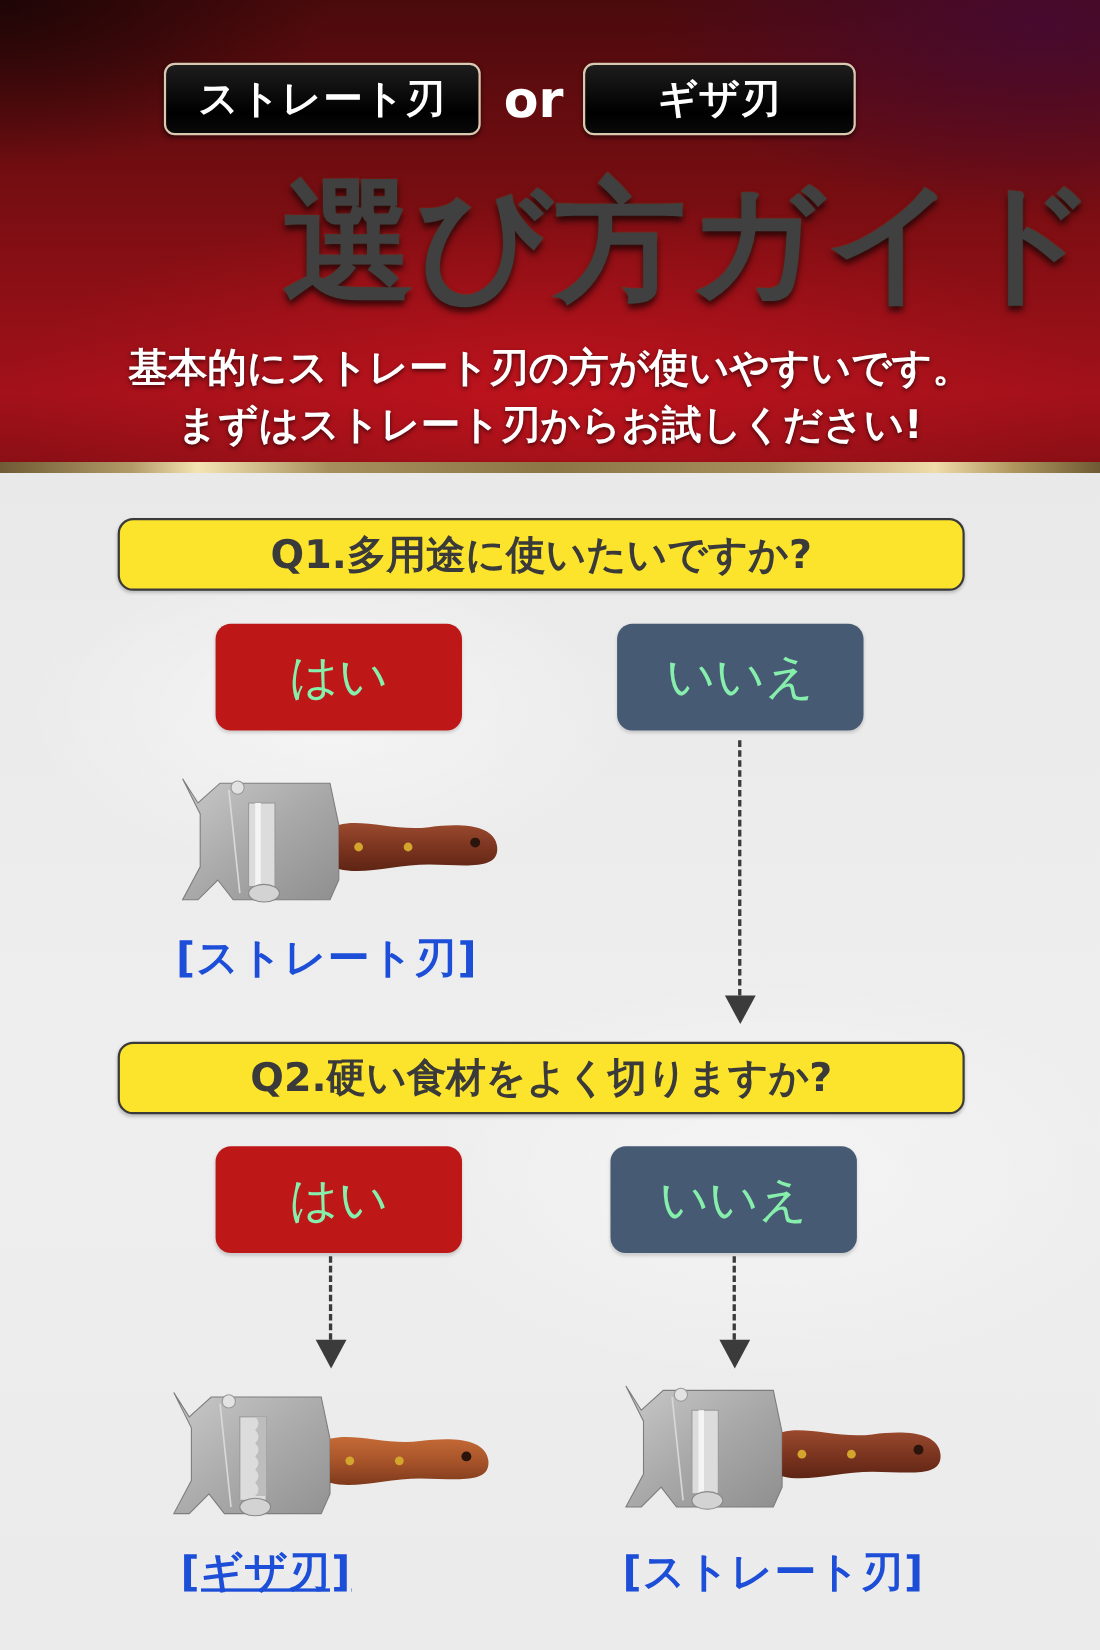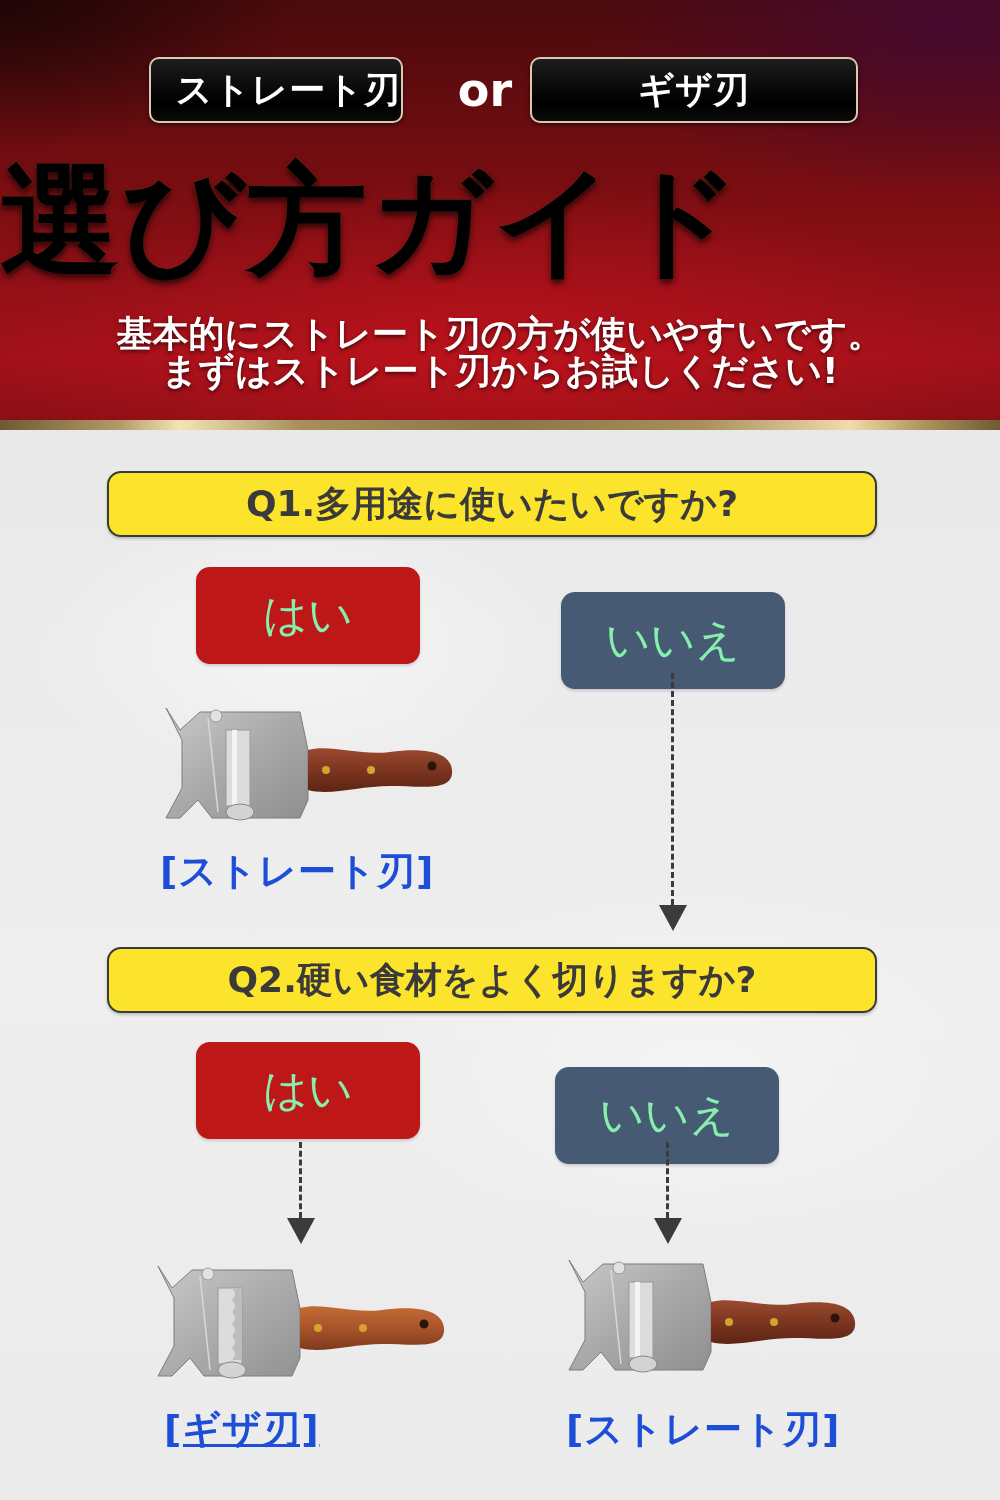--- a/index.html
+++ b/index.html
@@ -26,42 +26,42 @@
   .tag {
     position: absolute; top: 57px; height: 66px;
     background: linear-gradient(180deg, #1d1d1d 0%, #000 70%, #0a0a0a 100%);
     border: 2px solid #d9c9b0;
     border-radius: 10px;
     color: #fff; font-weight: bold; font-size: 36px;
     display: flex; align-items: center; justify-content: center;
     letter-spacing: 1px;
     box-shadow: 0 2px 4px rgba(0,0,0,0.5);
   }
-  .tag-straight { left: 149px; width: 254px; justify-content: flex-end; }
-  .tag-serrated { left: 530px; width: 328px; }
+  .tag-straight { left: 149px; width: 288px; }
+  .tag-serrated { left: 530px; width: 248px; }
   .or-text {
     position: absolute; left: 452px; top: 62px; width: 66px; height: 60px;
     color: #fff; font-weight: bold; font-size: 46px; text-align: center; line-height: 56px;
   }
   .main-title {
     position: absolute; left: 0; top: 150px; width: 1000px; height: 140px;
-    text-align: left;
+    text-align: right;
     font-family: "DejaVu Serif", "Liberation Serif", serif;
     font-weight: bold; font-size: 120px; line-height: 140px;
-    color: #000000;
+    color: #404040;
     letter-spacing: 2px;
     text-shadow: 0 4px 6px rgba(0,0,0,0.65), 0 0 2px rgba(120,90,40,0.6);
   }
   .subtitle {
     position: absolute; left: 0; width: 1000px; text-align: center;
     color: #fff; font-weight: bold; font-size: 36px;
     text-shadow: 0 2px 4px rgba(0,0,0,0.6);
   }
   .subtitle-1 { top: 310px; }
-  .subtitle-2 { top: 347px; }
+  .subtitle-2 { top: 362px; }
 
   
   .content {
     position: absolute; left: 0; top: 430px; width: 1000px; height: 1070px;
     background:
       radial-gradient(ellipse 40% 20% at 30% 20%, rgba(255,255,255,0.5), rgba(255,255,255,0) 70%),
       radial-gradient(ellipse 50% 25% at 70% 60%, rgba(255,255,255,0.4), rgba(255,255,255,0) 70%),
       linear-gradient(180deg, #e9e9e9 0%, #eeeeee 50%, #ebebeb 100%);
   }
   .question {
@@ -77,21 +77,21 @@
   .q1 { top: 471px; }
   .q2 { top: 947px; }
   .answer {
     position: absolute; width: 224px; height: 97px;
     border-radius: 14px;
     color: #86efac; font-size: 44px;
     display: flex; align-items: center; justify-content: center;
     box-shadow: 0 2px 3px rgba(0,0,0,0.15);
   }
   .yes { background: #be1717; }
-  .no { background: #475a74; margin-top: 25px; }
+  .no { background: #475a74; }
   .q1-yes { left: 196px; top: 567px; }
   .q1-no { left: 561px; top: 567px; }
   .q2-yes { left: 196px; top: 1042px; }
   .q2-no { left: 555px; top: 1042px; }
 
   .arrow-line {
     position: absolute; width: 0;
     border-left: 3px dashed #3b3b3b;
   }
   .arrow-head {

